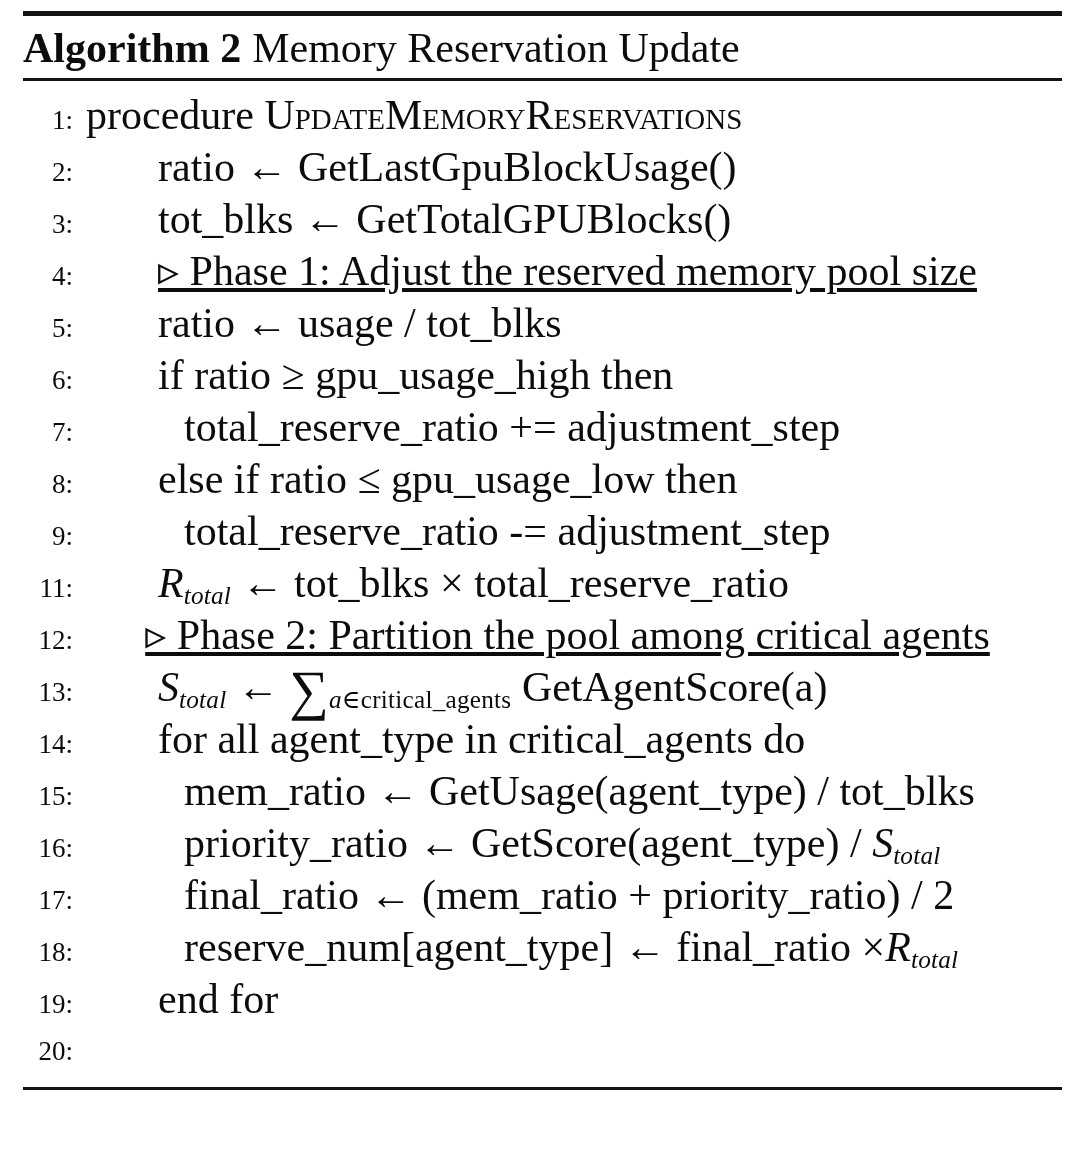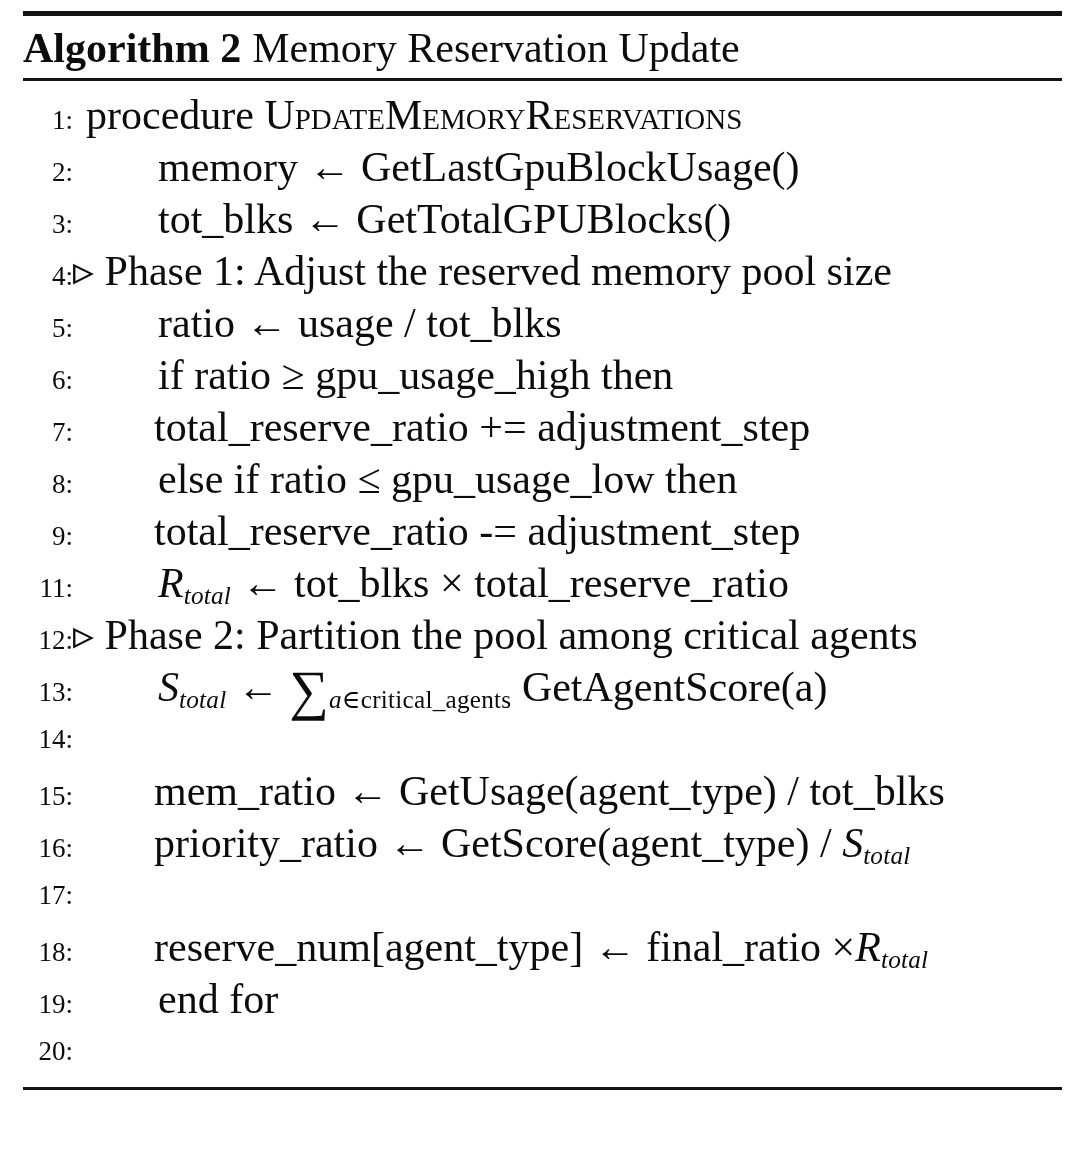--- a/index.html
+++ b/index.html
@@ -42,25 +42,26 @@
     flex: 0 0 50px;
     width: 50px;
     text-align: right;
     font-size: 27px;
     line-height: 52px;
     color: #0c0c0c;
   }
   .lcontent { display: inline-block; }
   .indent-0 { margin-left: 13px; }
   .indent-1 { margin-left: 85px; }
-  .indent-2 { margin-left: 81px; }
+  .indent-2 { margin-left: 111px; }
   .line.comment .lcontent {
     flex: 1 1 auto;
-    text-align: left;
+    text-align: center;
     margin-left: 0;
+    text-decoration: underline;
   }
   .seg-kw  { font-weight: normal; }
   .seg-txt { }
   .seg-sc  { font-variant: small-caps; text-align: right; }
   .seg-it  { font-style: italic; }
   .seg-sub { font-size: 0.6em; vertical-align: -0.28em; letter-spacing: 0.01em; }
   .seg-sum { font-size: 1.32em; vertical-align: -0.14em; }
 </style>
 </head>
 <body>
@@ -71,21 +72,21 @@
     <span class="title-bold">Algorithm 2</span><span class="title-rest">Memory Reservation Update</span>
   </header>
   <div class="rule rule-mid"></div>
   <div class="algo-body">
       <div class="line">
         <span class="lnum">1:</span>
         <span class="lcontent indent-0"><span class="seg-kw">procedure </span><span class="seg-sc">UpdateMemoryReservations</span></span>
       </div>
       <div class="line">
         <span class="lnum">2:</span>
-        <span class="lcontent indent-1"><span class="seg-txt">memory ← GetLastGpuBlockUsage()</span></span>
+        <span class="lcontent indent-1"><span class="seg-txt">ratio ← GetLastGpuBlockUsage()</span></span>
       </div>
       <div class="line">
         <span class="lnum">3:</span>
         <span class="lcontent indent-1"><span class="seg-txt">tot_blks ← GetTotalGPUBlocks()</span></span>
       </div>
       <div class="line comment">
         <span class="lnum">4:</span>
         <span class="lcontent indent-1"><span class="seg-txt">▹ Phase 1: Adjust the reserved memory pool size</span></span>
       </div>
       <div class="line">
@@ -115,31 +116,33 @@
       <div class="line comment">
         <span class="lnum">12:</span>
         <span class="lcontent indent-1"><span class="seg-txt">▹ Phase 2: Partition the pool among critical agents</span></span>
       </div>
       <div class="line">
         <span class="lnum">13:</span>
         <span class="lcontent indent-1"><span class="seg-it">S</span><span class="seg-sub seg-it">total</span><span class="seg-txt"> ← </span><span class="seg-sum">∑</span><span class="seg-sub seg-it">a</span><span class="seg-sub">∈critical_agents</span><span class="seg-txt"> GetAgentScore(a)</span></span>
       </div>
       <div class="line">
         <span class="lnum">14:</span>
+        <span class="lcontent indent-1"><span class="seg-kw">for all </span><span class="seg-txt">agent_type in critical_agents </span><span class="seg-kw">do</span></span>
       </div>
       <div class="line">
         <span class="lnum">15:</span>
         <span class="lcontent indent-2"><span class="seg-txt">mem_ratio ← GetUsage(agent_type) / tot_blks</span></span>
       </div>
       <div class="line">
         <span class="lnum">16:</span>
         <span class="lcontent indent-2"><span class="seg-txt">priority_ratio ← GetScore(agent_type) / </span><span class="seg-it">S</span><span class="seg-sub seg-it">total</span></span>
       </div>
       <div class="line">
         <span class="lnum">17:</span>
+        <span class="lcontent indent-2"><span class="seg-txt">final_ratio ← (mem_ratio + priority_ratio) / 2</span></span>
       </div>
       <div class="line">
         <span class="lnum">18:</span>
         <span class="lcontent indent-2"><span class="seg-txt">reserve_num[agent_type] ← final_ratio ×</span><span class="seg-it">R</span><span class="seg-sub seg-it">total</span></span>
       </div>
       <div class="line">
         <span class="lnum">19:</span>
         <span class="lcontent indent-1"><span class="seg-kw">end for</span></span>
       </div>
       <div class="line">

